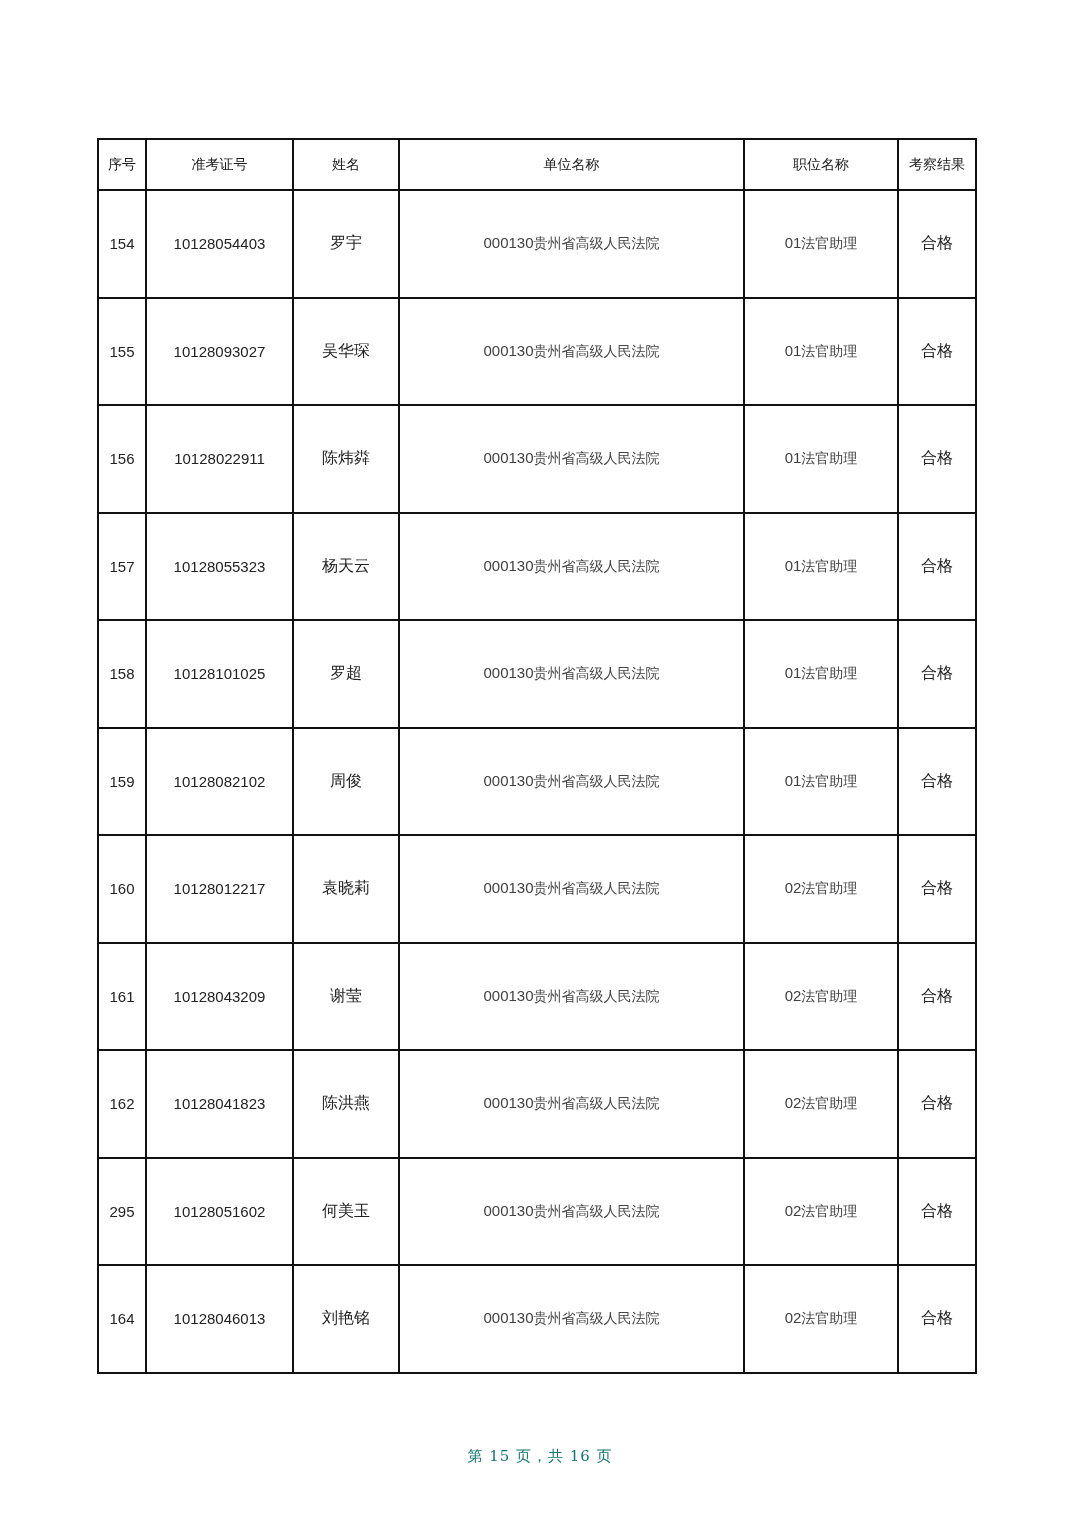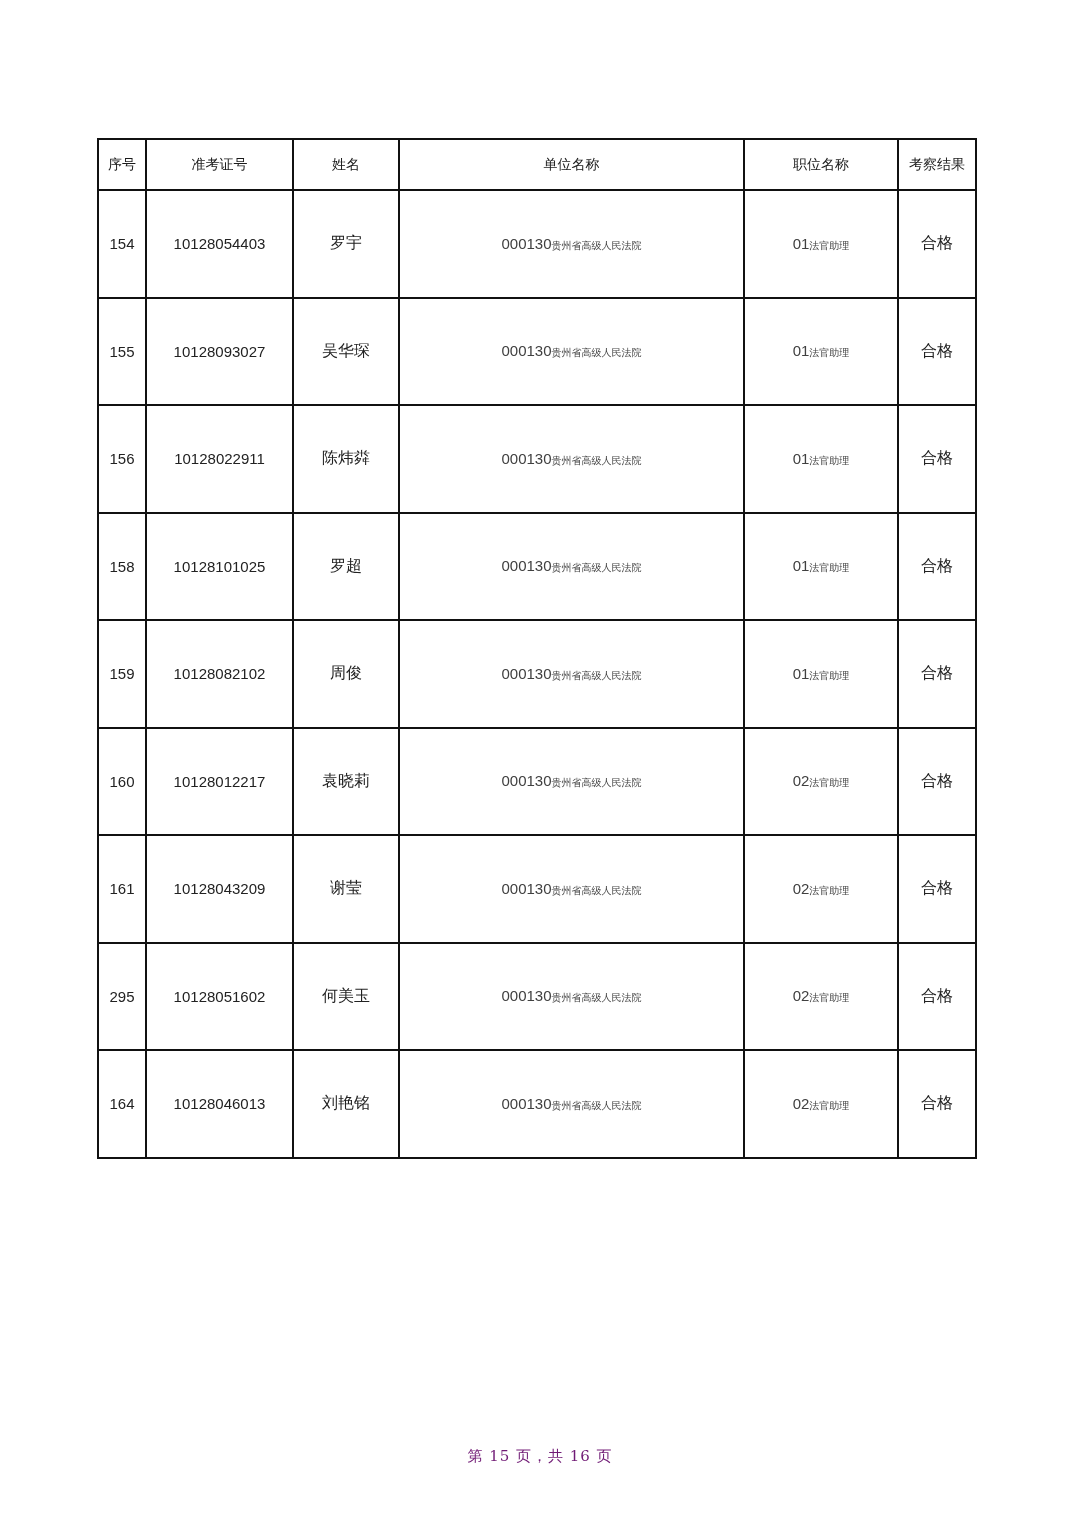--- a/index.html
+++ b/index.html
@@ -14,25 +14,25 @@
     padding: 0; color: #222;
   }
   table.roster th {
     height: 49px; font-family: "DejaVu Sans", sans-serif; font-size: 14px; font-weight: normal; color: #1a1a1a;
   }
   table.roster td { height: 105.5px; }
   .num { font-family: "Liberation Sans", sans-serif; font-size: 15px; color: #1a1a1a; margin-top: 22px; }
   .cjk { font-family: "DejaVu Serif", serif; font-size: 16px; color: #444; }
   .mixed { font-size: 14px; color: #333; }
   .mixed .code { font-family: "Liberation Sans", sans-serif; font-size: 15px; color: #404040; }
-  .mixed .txt { font-family: "DejaVu Serif", serif; font-size: 10px; color: #444; }
+  .mixed .txt { font-family: "DejaVu Serif", serif; font-size: 14px; color: #444; }
   .result { font-family: "DejaVu Sans", sans-serif; font-size: 16px; color: #333; }
   .footer {
     position: absolute; left: 0; width: 1080px; top: 1439px; text-align: center;
-    font-family: "DejaVu Serif", serif; font-size: 15px; color: #701a75; letter-spacing: 1px;
+    font-family: "DejaVu Serif", serif; font-size: 15px; color: #0f766e; letter-spacing: 1px;
   }
 </style>
 </head>
 <body>
 
 <div class="page">
   <table class="roster">
     <colgroup>
       <col style="width:48px">
       <col style="width:147px">
@@ -72,20 +72,28 @@
 
   <tr>
     <td class="num"><span>156</span></td>
     <td class="num"><span>10128022911</span></td>
     <td class="cjk"><span>陈炜粦</span></td>
     <td class="mixed"><span class="code">000130</span><span class="txt">贵州省高级人民法院</span></td>
     <td class="mixed"><span class="code">01</span><span class="txt">法官助理</span></td>
     <td class="result"><span>合格</span></td>
   </tr>
 
+  <tr>
+    <td class="num"><span>157</span></td>
+    <td class="num"><span>10128055323</span></td>
+    <td class="cjk"><span>杨天云</span></td>
+    <td class="mixed"><span class="code">000130</span><span class="txt">贵州省高级人民法院</span></td>
+    <td class="mixed"><span class="code">01</span><span class="txt">法官助理</span></td>
+    <td class="result"><span>合格</span></td>
+  </tr>
 
   <tr>
     <td class="num"><span>158</span></td>
     <td class="num"><span>10128101025</span></td>
     <td class="cjk"><span>罗超</span></td>
     <td class="mixed"><span class="code">000130</span><span class="txt">贵州省高级人民法院</span></td>
     <td class="mixed"><span class="code">01</span><span class="txt">法官助理</span></td>
     <td class="result"><span>合格</span></td>
   </tr>
 
@@ -109,20 +117,28 @@
 
   <tr>
     <td class="num"><span>161</span></td>
     <td class="num"><span>10128043209</span></td>
     <td class="cjk"><span>谢莹</span></td>
     <td class="mixed"><span class="code">000130</span><span class="txt">贵州省高级人民法院</span></td>
     <td class="mixed"><span class="code">02</span><span class="txt">法官助理</span></td>
     <td class="result"><span>合格</span></td>
   </tr>
 
+  <tr>
+    <td class="num"><span>162</span></td>
+    <td class="num"><span>10128041823</span></td>
+    <td class="cjk"><span>陈洪燕</span></td>
+    <td class="mixed"><span class="code">000130</span><span class="txt">贵州省高级人民法院</span></td>
+    <td class="mixed"><span class="code">02</span><span class="txt">法官助理</span></td>
+    <td class="result"><span>合格</span></td>
+  </tr>
 
   <tr>
     <td class="num"><span>295</span></td>
     <td class="num"><span>10128051602</span></td>
     <td class="cjk"><span>何美玉</span></td>
     <td class="mixed"><span class="code">000130</span><span class="txt">贵州省高级人民法院</span></td>
     <td class="mixed"><span class="code">02</span><span class="txt">法官助理</span></td>
     <td class="result"><span>合格</span></td>
   </tr>
 

